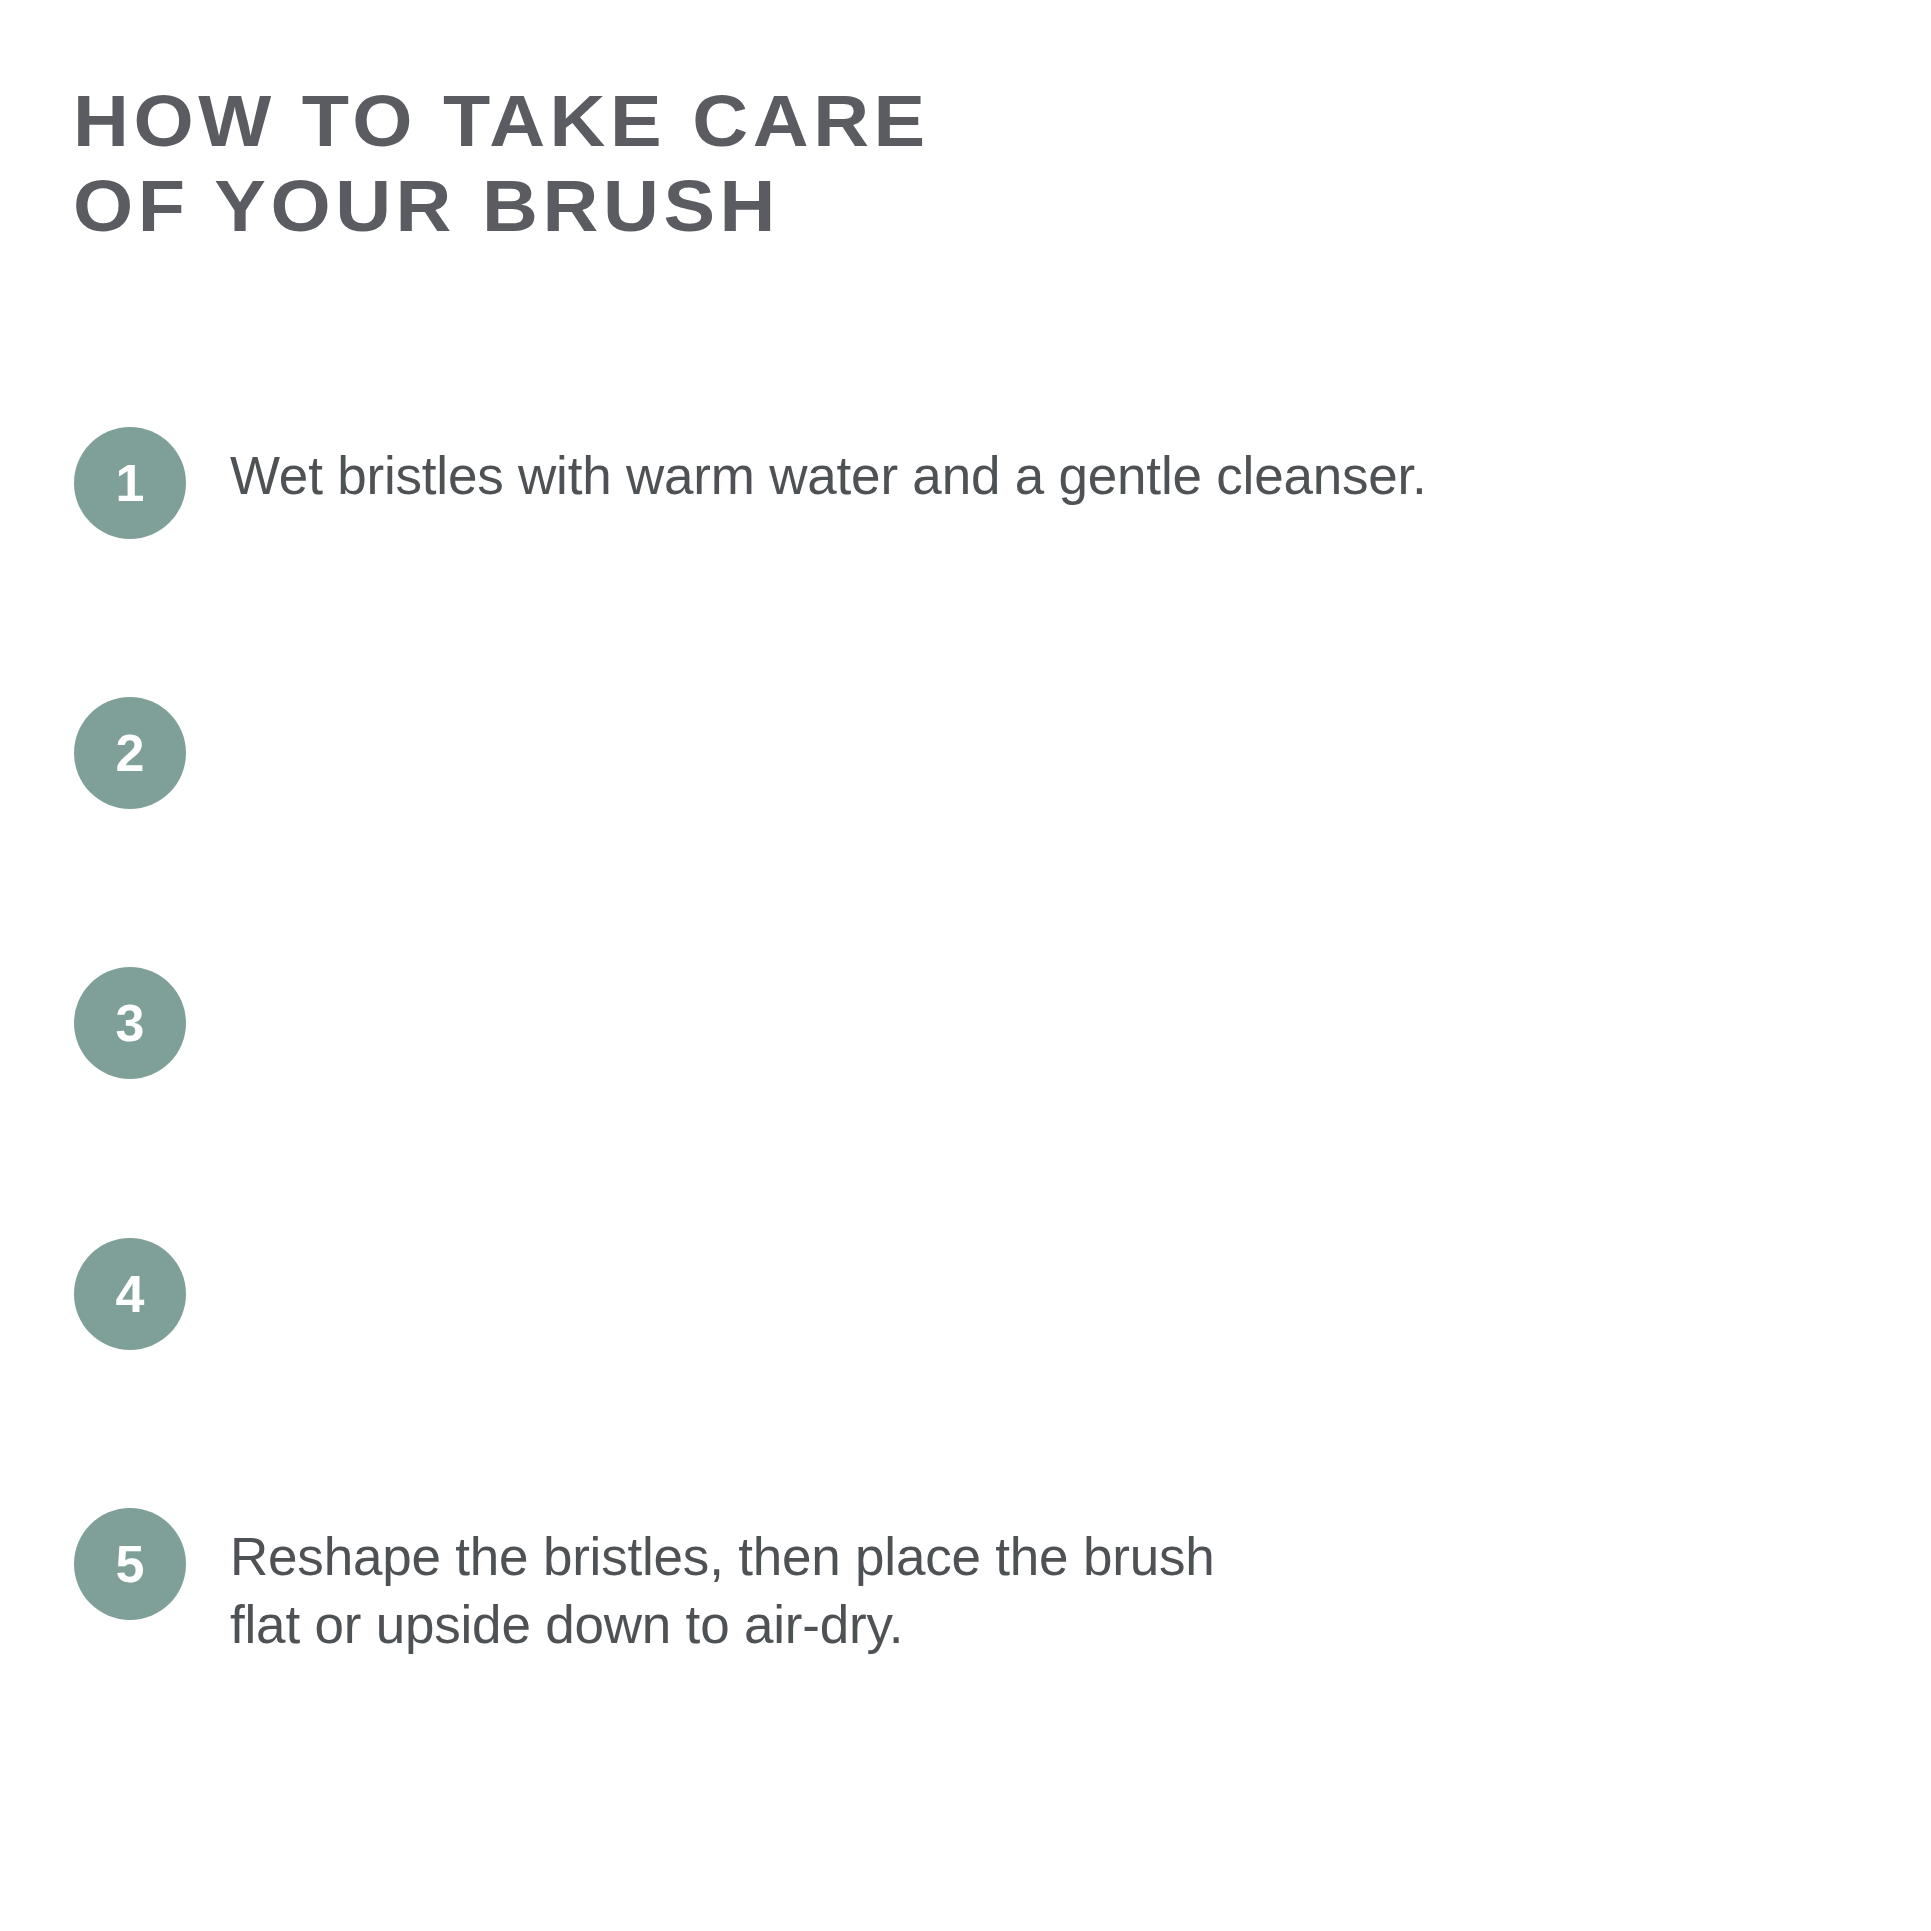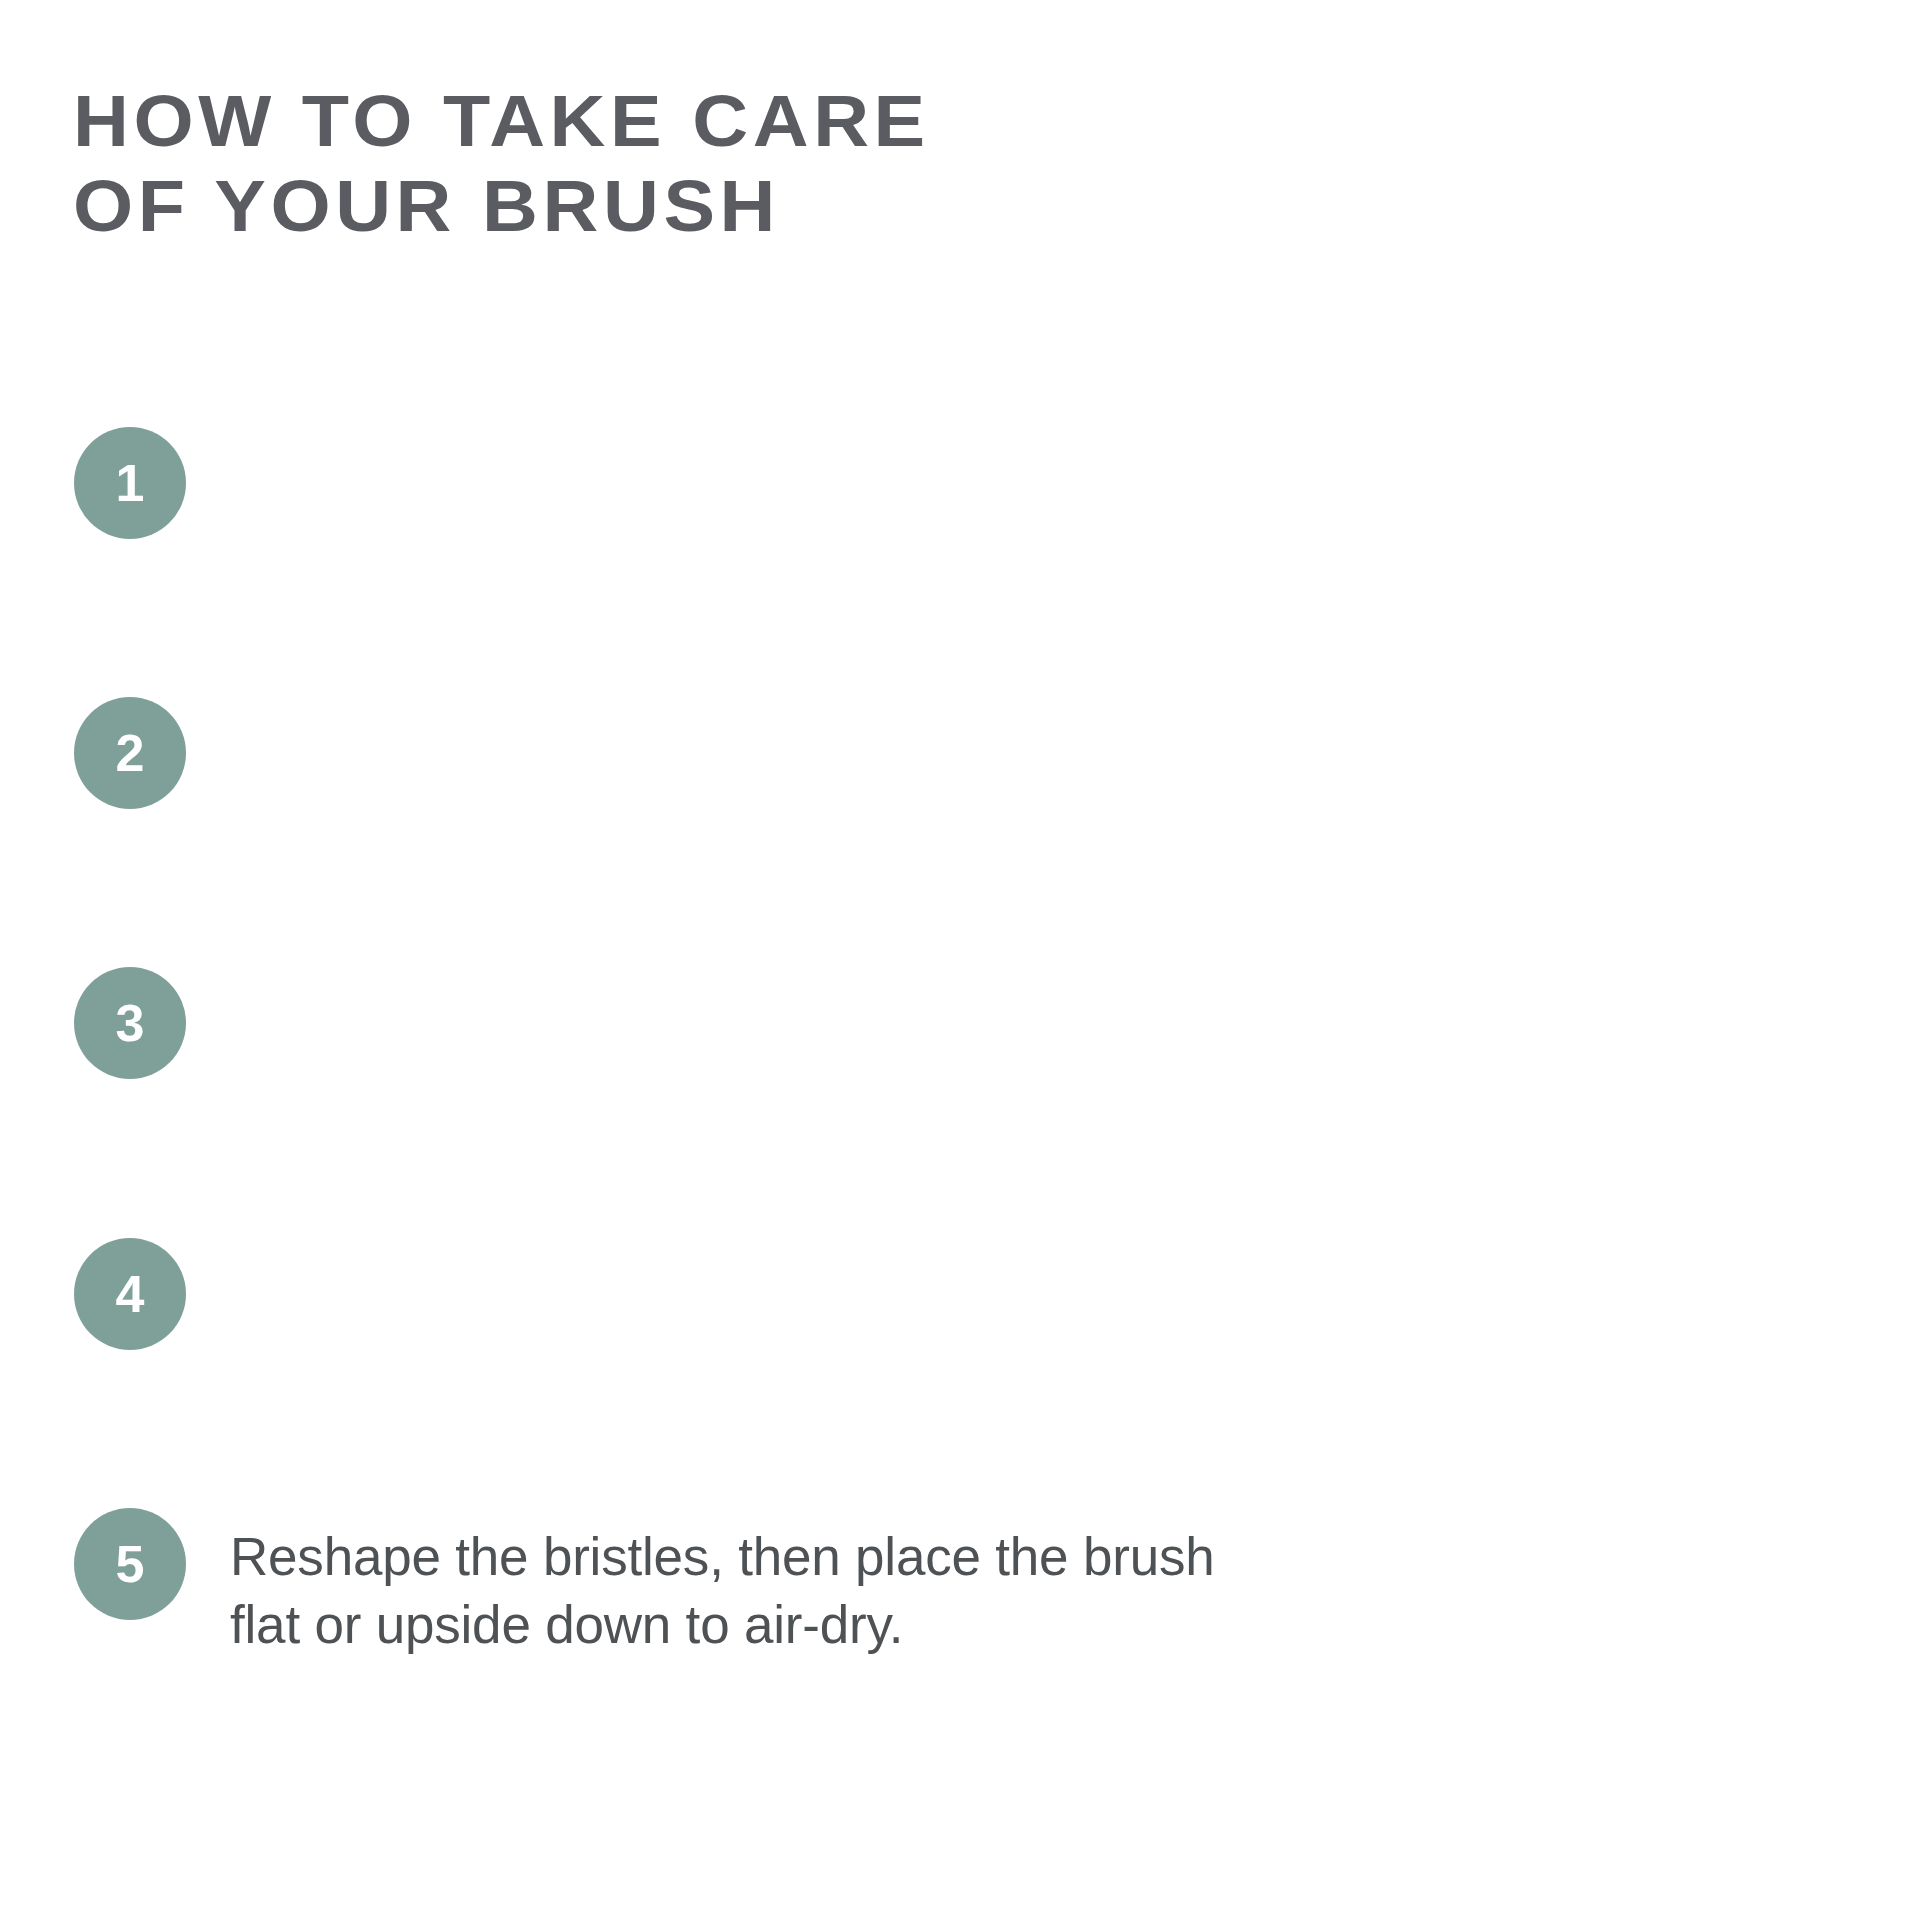--- a/index.html
+++ b/index.html
@@ -110,20 +110,21 @@
 
   <div class="title-block">
     <div class="title-line">HOW TO TAKE CARE</div>
     <div class="title-line">OF YOUR BRUSH</div>
   </div>
 
   <div class="steps">
 
     <div class="step-row" style="top:427px;">
       <div class="step-badge">1</div>
+      <div class="step-text">Wet bristles with warm water and a gentle cleanser.</div>
     </div>
 
     <div class="step-row" style="top:697px;">
       <div class="step-badge">2</div>
     </div>
 
     <div class="step-row" style="top:967px;">
       <div class="step-badge">3</div>
     </div>
 

